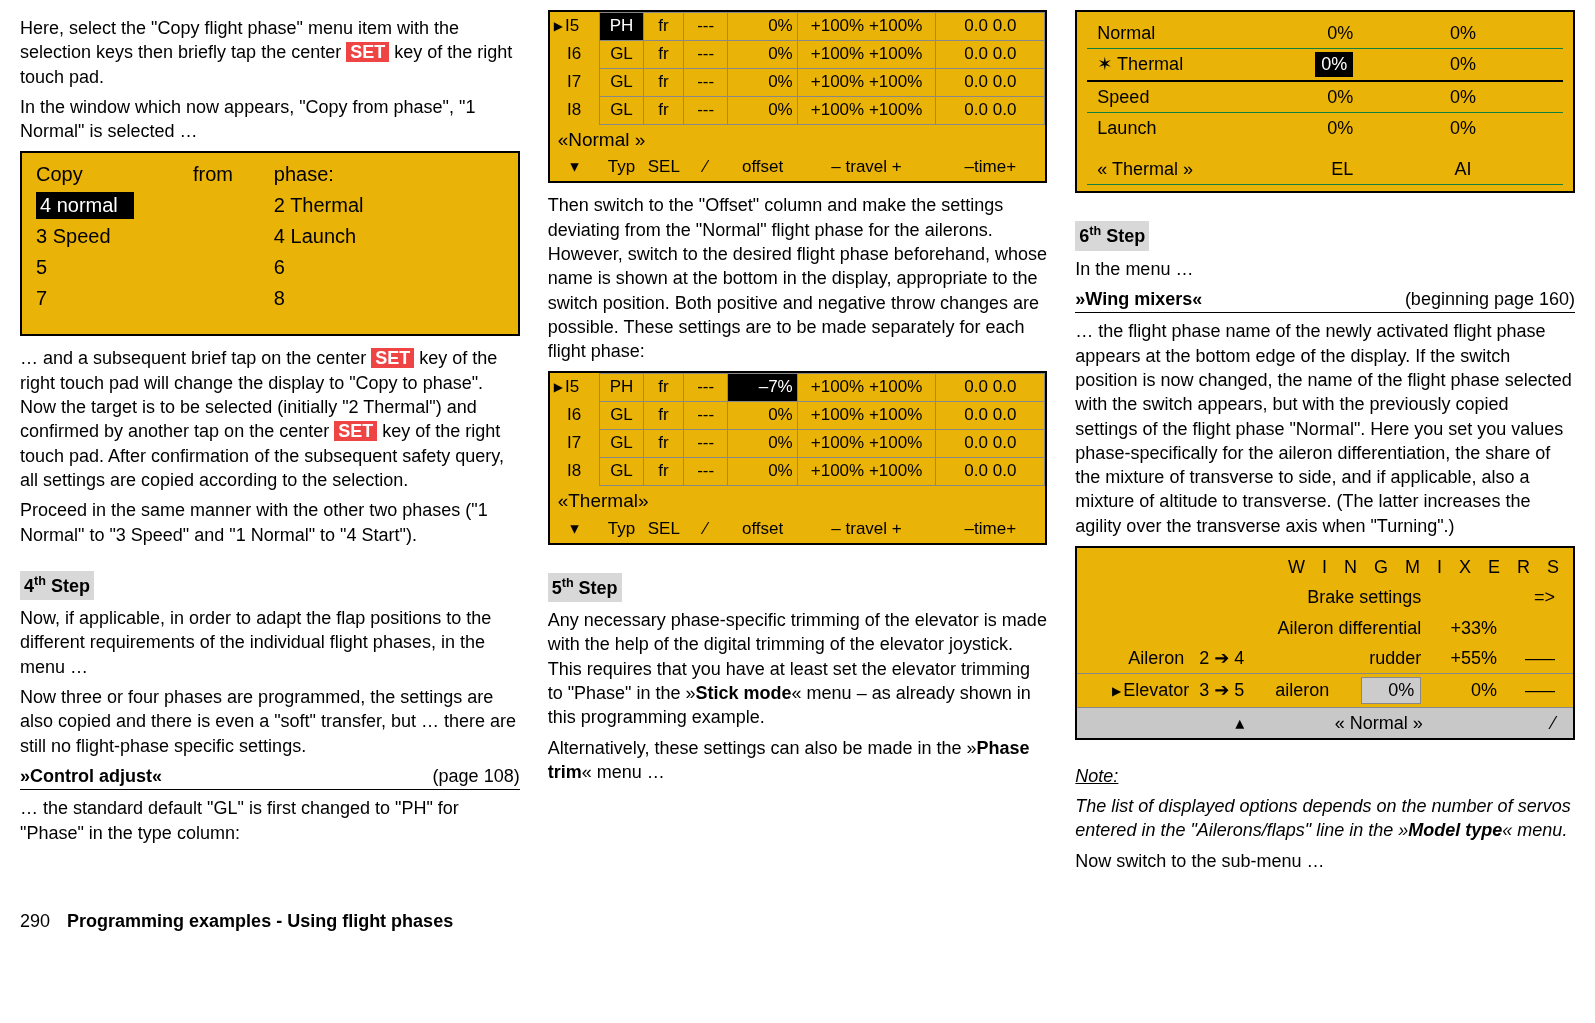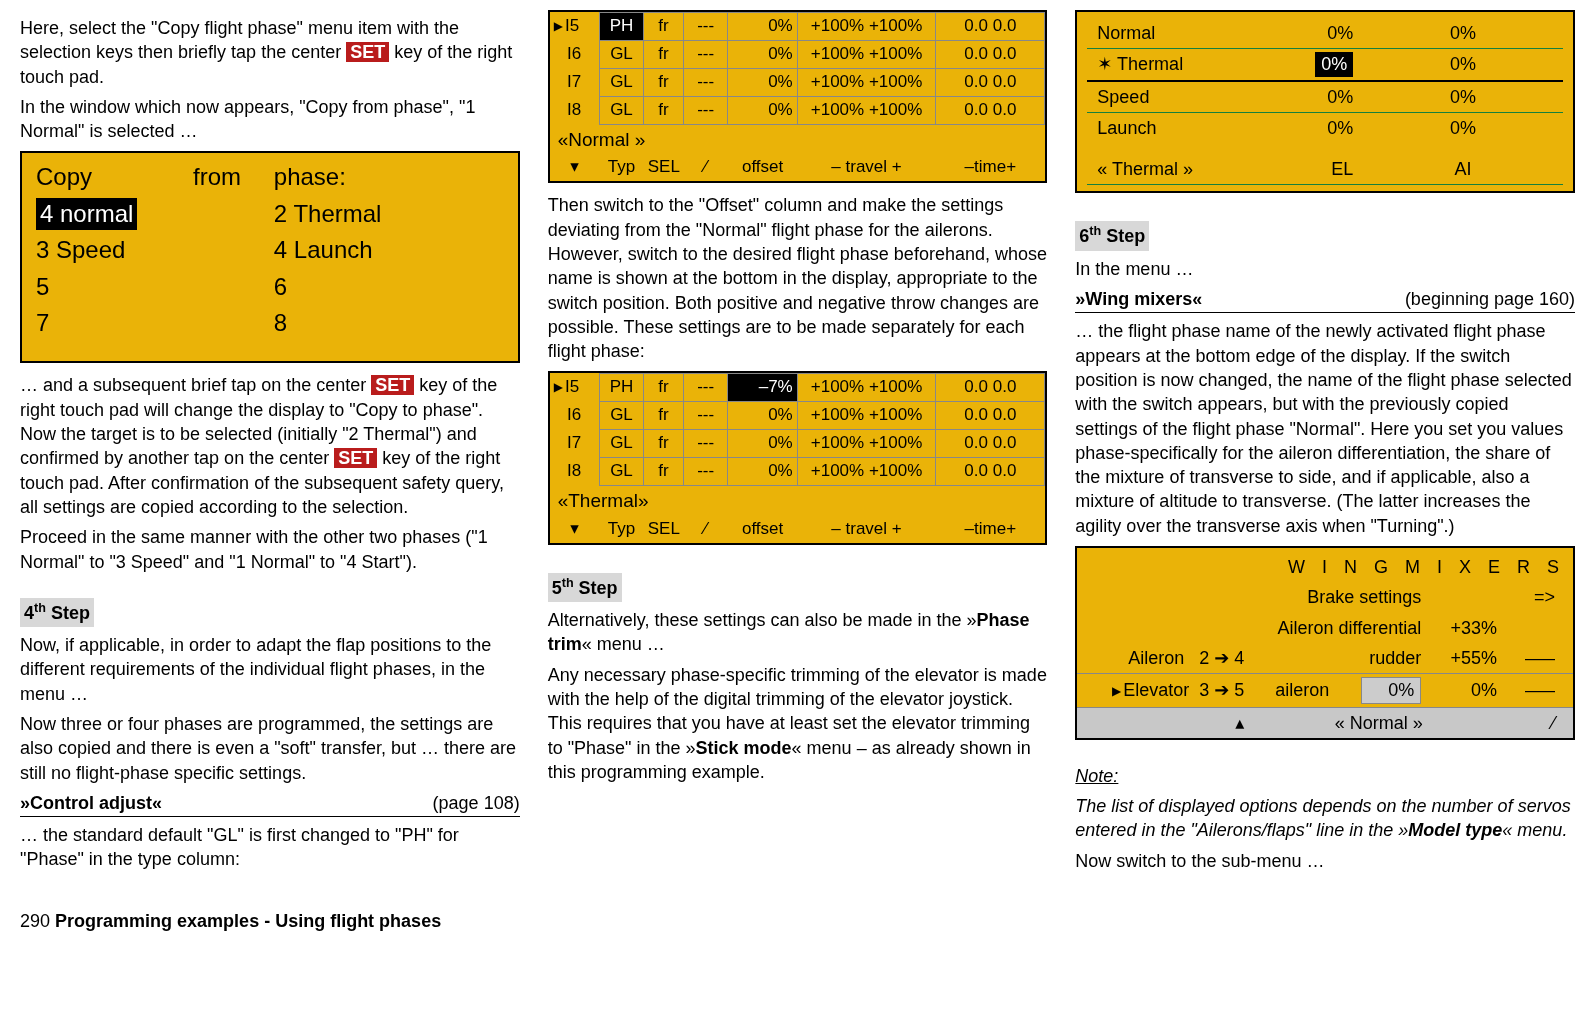--- a/index.html
+++ b/index.html
@@ -13,42 +13,42 @@
   }
   .page {
     display: flex;
     gap: 28px;
   }
   .col {
     flex: 1;
     min-width: 0;
   }
   .set-key {
-    background: #b91c1c;
+    background: #ef4444;
     color: #fff;
     padding: 0 4px;
     font-weight: bold;
   }
   .step-head {
     background: #d8d8d8;
     font-weight: bold;
     padding: 2px 4px;
     display: inline-block;
     margin-top: 18px;
   }
   .step-head sup { font-size: 0.7em; }
   .screen {
     border: 2px solid #000;
     background: #eab308;
     font-family: Arial, sans-serif;
     margin: 8px 0 10px 0;
   }
   .screen-inner { padding: 6px 10px; }
   .copy-table { width: 100%; border-collapse: collapse; }
-  .copy-table td { padding: 2px 4px; font-size: 24px; }
+  .copy-table td { padding: 2px 4px; font-size: 20px; }
   .inv {
     background: #000;
     color: #fff;
     padding: 0 4px;
     display: inline-block;
     min-width: 90px;
   }
 
   .ctrl-table {
     width: 100%;
@@ -101,21 +101,21 @@
   .wing-row-sel td { border-top: 1px solid #888; border-bottom: 1px solid #888; }
   .wing-footer { background: #c8c8c8; }
 
   .note-head { text-decoration: underline; font-style: italic; margin-top: 24px;}
   .note-body { font-style: italic; }
 
   .footer {
     margin-top: 30px;
     font-size: 18px;
   }
-  .footer .pnum { }
+  .footer .pnum { margin-right: 12px; }
   .footer .ptitle { font-weight: bold; }
 
   p { margin: 6px 0; }
   .sym { font-family: Arial, sans-serif; }
 </style>
 </head>
 <body>
 
 <div class="page">
 
@@ -312,24 +312,24 @@
         </tr>
       </tbody>
         </table>
     </div>
 
     <div class="step-head">
       <span>5</span><sup>th</sup><span> Step</span>
     </div>
 
     <p>
-      <span>Alternatively, these settings can also be made in the »</span><b>Phase trim</b><span>« menu …</span>
+      <span>Any necessary phase-specific trimming of the elevator is made with the help of the digital trimming of the elevator joystick. This requires that you have at least set the elevator trimming to "Phase" in the »</span><b>Stick mode</b><span>« menu – as already shown in this programming example.</span>
     </p>
     <p>
-      <span>Any necessary phase-specific trimming of the elevator is made with the help of the digital trimming of the elevator joystick. This requires that you have at least set the elevator trimming to "Phase" in the »</span><b>Stick mode</b><span>« menu – as already shown in this programming example.</span>
+      <span>Alternatively, these settings can also be made in the »</span><b>Phase trim</b><span>« menu …</span>
     </p>
   </div>
 
   <div class="col">
 
     <div class="screen" style="margin-top:0">
       <div class="screen-inner">
       <table class="phase-trim-table">
         <tbody>
               <tr>

